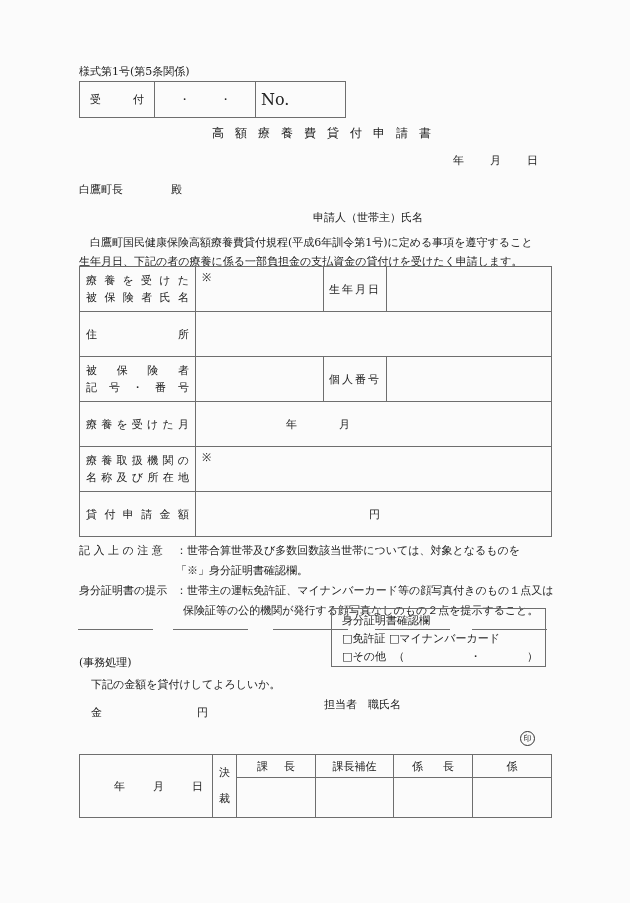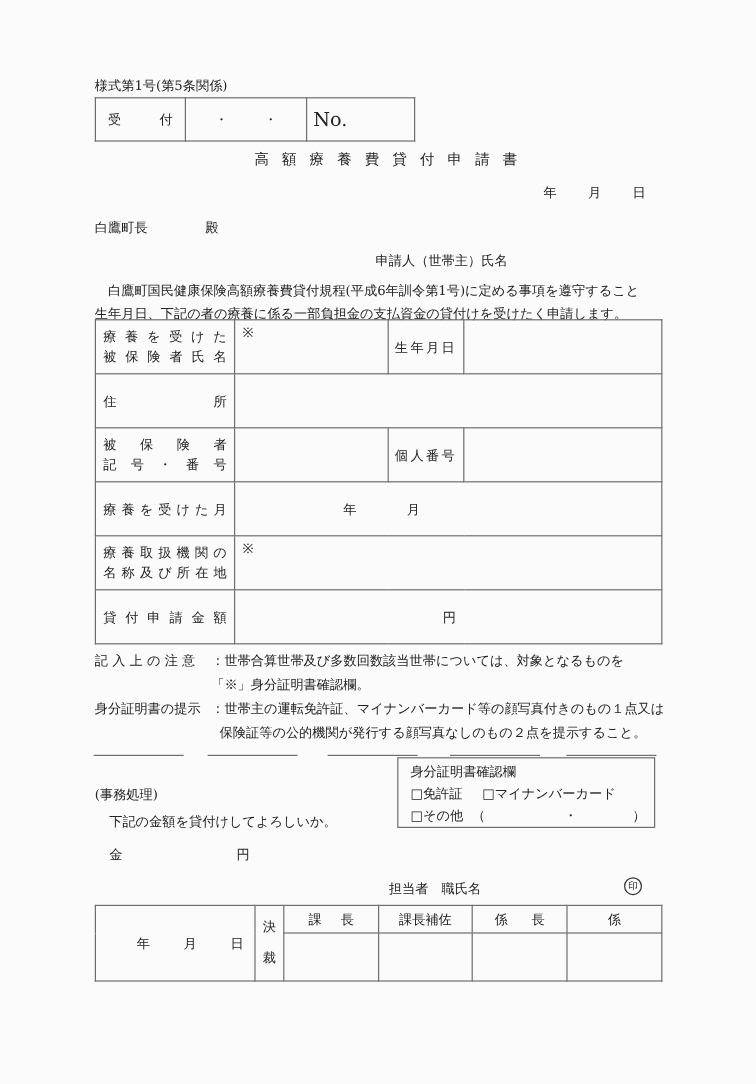--- a/index.html
+++ b/index.html
@@ -216,35 +216,35 @@
 <div class="line" style="left:173px; top:629px; width:75px; height:1px;"></div>
 <div class="line" style="left:273px; top:629px; width:75px; height:1px;"></div>
 <div class="line" style="left:375px; top:629px; width:75px; height:1px;"></div>
 <div class="line" style="left:472px; top:629px; width:75px; height:1px;"></div>
 
 <div class="abs" style="left:79px; top:655px;">(事務処理)</div>
 <div class="abs" style="left:91px; top:677px;">下記の金額を貸付けしてよろしいか。</div>
 <div class="abs" style="left:91px; top:705px;">金</div>
 <div class="abs" style="left:197px; top:705px;">円</div>
 
-<div class="abs" style="left:331px; top:631px; width:215px; height:59px; border:1px solid #6e6e6e; line-height:18px; padding:3px 0 0 10px; box-sizing:border-box;">
+<div class="abs" style="left:331px; top:608px; width:215px; height:59px; border:1px solid #6e6e6e; line-height:18px; padding:3px 0 0 10px; box-sizing:border-box;">
   <div>身分証明書確認欄</div>
   <div>
     <span><span>□</span><span>免許証</span></span>
-    <span style="margin-left:13px;"><span>□</span><span>マイナンバーカード</span></span>
+    <span style="margin-left:0;"><span>□</span><span>マイナンバーカード</span></span>
   </div>
   <div style="position:relative;">
     <span><span>□</span><span>その他</span></span>
     <span style="margin-left:4px;">（</span>
     <span style="position:absolute; left:128px;">・</span>
     <span style="position:absolute; left:185px;">）</span>
   </div>
 </div>
 
-<div class="abs" style="left:324px; top:733px;">担当者　職氏名</div>
+<div class="abs" style="left:324px; top:697px;">担当者　職氏名</div>
 <div class="abs" style="left:520px; top:731px; width:13px; height:13px; border:1px solid #333; border-radius:50%; font-size:8px; line-height:13px; text-align:center;">印</div>
 
 <table class="t" style="left:79px; top:754px; width:473px; height:64px;">
   <colgroup>
       <col style="width:133px">
       <col style="width:24px">
       <col style="width:79px">
       <col style="width:78px">
       <col style="width:79px">
       <col>

